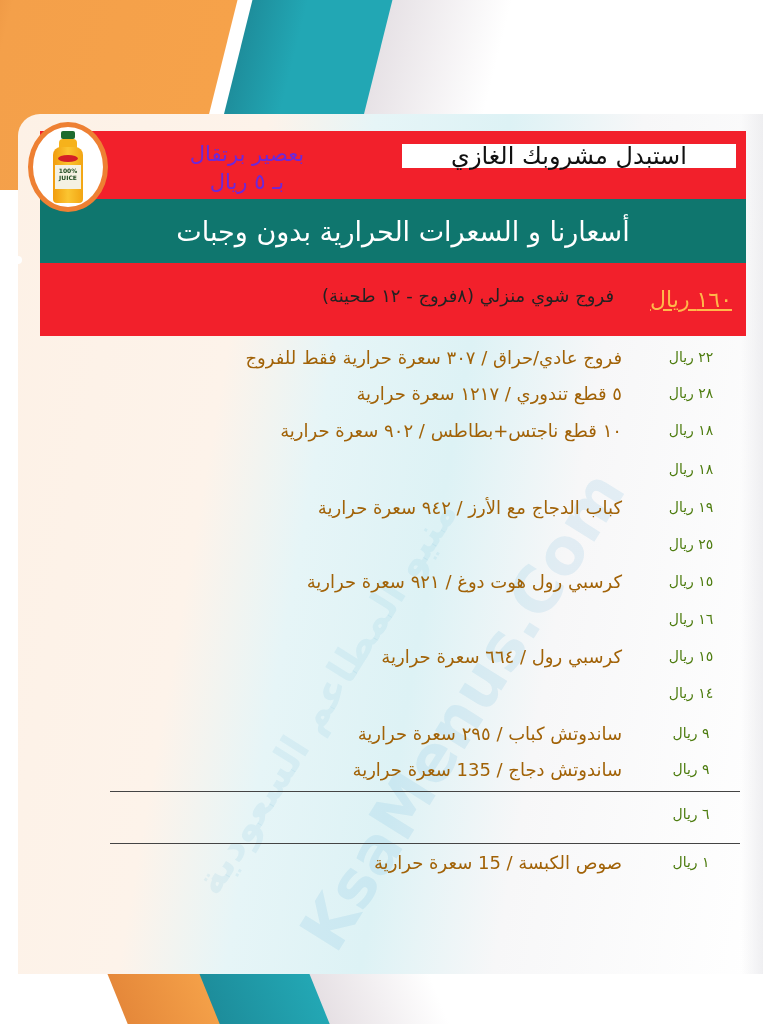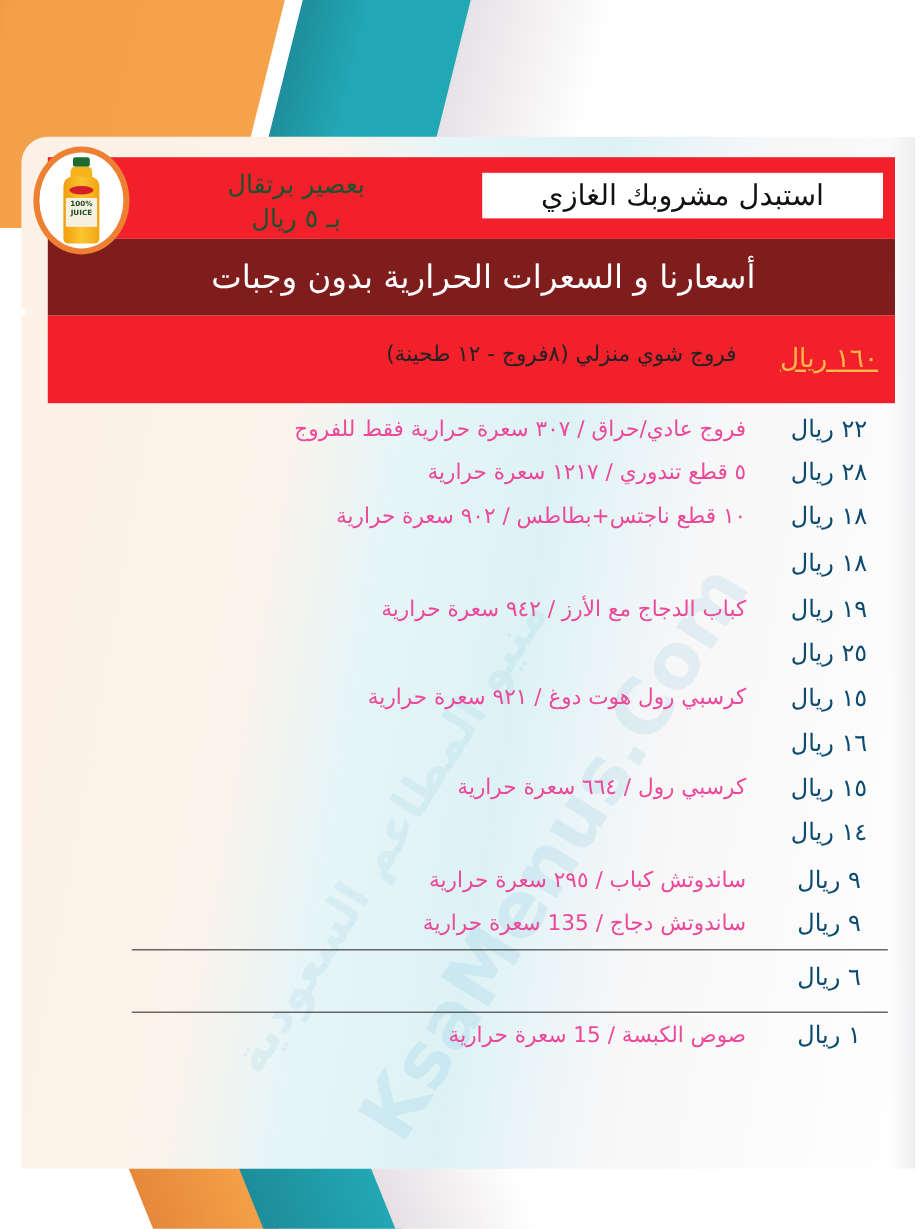--- a/index.html
+++ b/index.html
@@ -50,46 +50,46 @@
     content:""; position:absolute; right:0; top:0; width:22px; height:100%;
     background:linear-gradient(90deg,rgba(255,255,255,0),rgba(235,235,238,0.8));
   }
   .dot { position:absolute; left:14px; top:256px; width:8px; height:8px; border-radius:50%; background:#fff; }
 
   .red-banner-top {
     position:absolute; left:40px; top:131px; width:706px; height:68px;
     background:#f2202b;
   }
   .swap-box {
-    position:absolute; right:32px; top:144px; width:334px; height:38px;
+    position:absolute; right:32px; top:144px; width:334px; height:24px;
     background:#ffffff;
     display:flex; align-items:center; justify-content:center;
     font-size:24px; color:#111; direction:rtl;
   }
   .juice-line {
     position:absolute; top:140px; left:172px; width:150px; text-align:center;
-    color:#14532d; font-size:21px; line-height:28px; direction:rtl;
+    color:#6d28d9; font-size:21px; line-height:28px; direction:rtl;
   }
   .juice-circle {
     position:absolute; left:28px; top:122px; width:80px; height:90px;
     border:5px solid #ee8033; border-radius:50%;
     background:#ffffff;
     display:flex; align-items:center; justify-content:center;
     z-index:3;
   }
   .bottle { position:relative; width:30px; height:72px; }
   .bottle .cap { position:absolute; left:8px; top:0; width:14px; height:8px; background:#1d6b2f; border-radius:2px; }
   .bottle .neck { position:absolute; left:6px; top:8px; width:18px; height:10px; background:#f6b21b; border-radius:4px 4px 0 0; }
   .bottle .body { position:absolute; left:0; top:16px; width:30px; height:56px; background:linear-gradient(90deg,#f19c0e,#fbc531,#f2a513); border-radius:8px 8px 4px 4px; }
   .bottle .label-logo { position:absolute; left:5px; top:24px; width:20px; height:7px; background:#d41f26; border-radius:50%; }
   .bottle .label { position:absolute; left:2px; top:34px; width:26px; height:24px; background:#f4f1e2; font-size:6px; font-weight:bold; color:#1e4a1f; text-align:center; line-height:7px; font-family:"DejaVu Sans", sans-serif; padding-top:2px; }
 
   .teal-banner {
     position:absolute; left:40px; top:199px; width:706px; height:64px;
-    background:#7f1d1d;
+    background:#0f766e;
     display:flex; align-items:center; justify-content:center;
     color:#ffffff; font-size:27px; direction:rtl; padding-left:20px;
   }
   .red-banner-feature {
     position:absolute; left:40px; top:263px; width:706px; height:73px;
     background:#f2202b;
     direction:rtl;
   }
   .feature-price {
     position:absolute; right:14px; top:24px;
@@ -100,24 +100,24 @@
     color:#222; font-size:18px;margin-left:24px;
   }
 
   .menu { position:absolute; left:40px; top:340px; width:706px; direction:rtl; }
   .row {
     position:absolute; right:0; width:706px; height:34px;
     display:flex; align-items:center; direction:rtl;
   }
   .row .price {
     width:110px; flex:0 0 110px; text-align:center;
-    color:#0c4a6e; font-size:20px; padding-right:0;
+    color:#4d7c0f; font-size:14px; padding-right:0;
   }
   .row .desc {
-    color:#ec4899; font-size:18px; white-space:nowrap; padding-right:14px;
+    color:#a16207; font-size:18px; white-space:nowrap; padding-right:14px;
   }
   .divider {
     position:absolute; height:1px; background:#444; left:70px; width:630px;
   }
 
   .watermark {
     position:absolute; left:170px; top:560px;
     transform:rotate(-58deg);
     font-size:64px; font-weight:bold;
     color:rgba(40,150,210,0.10);

